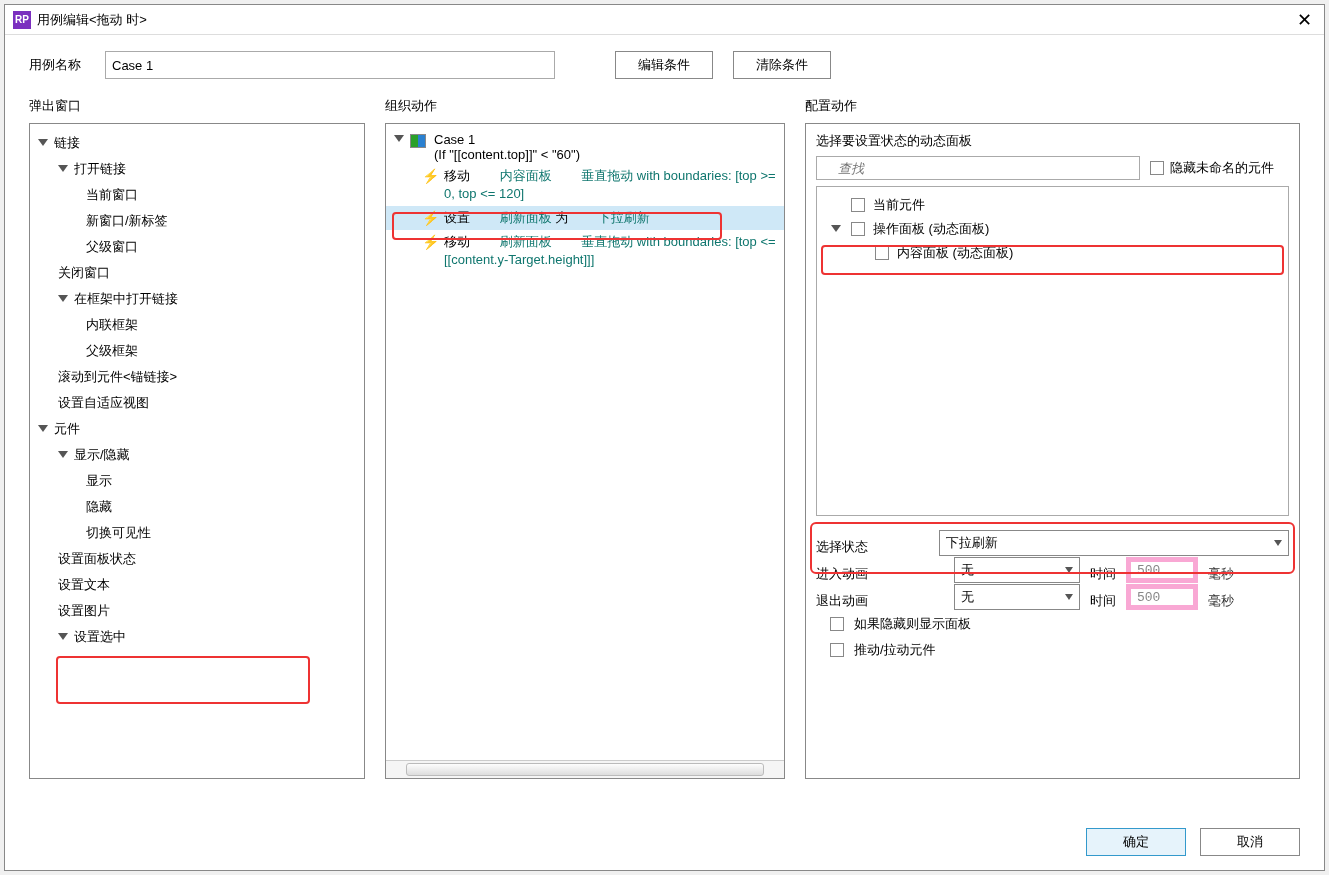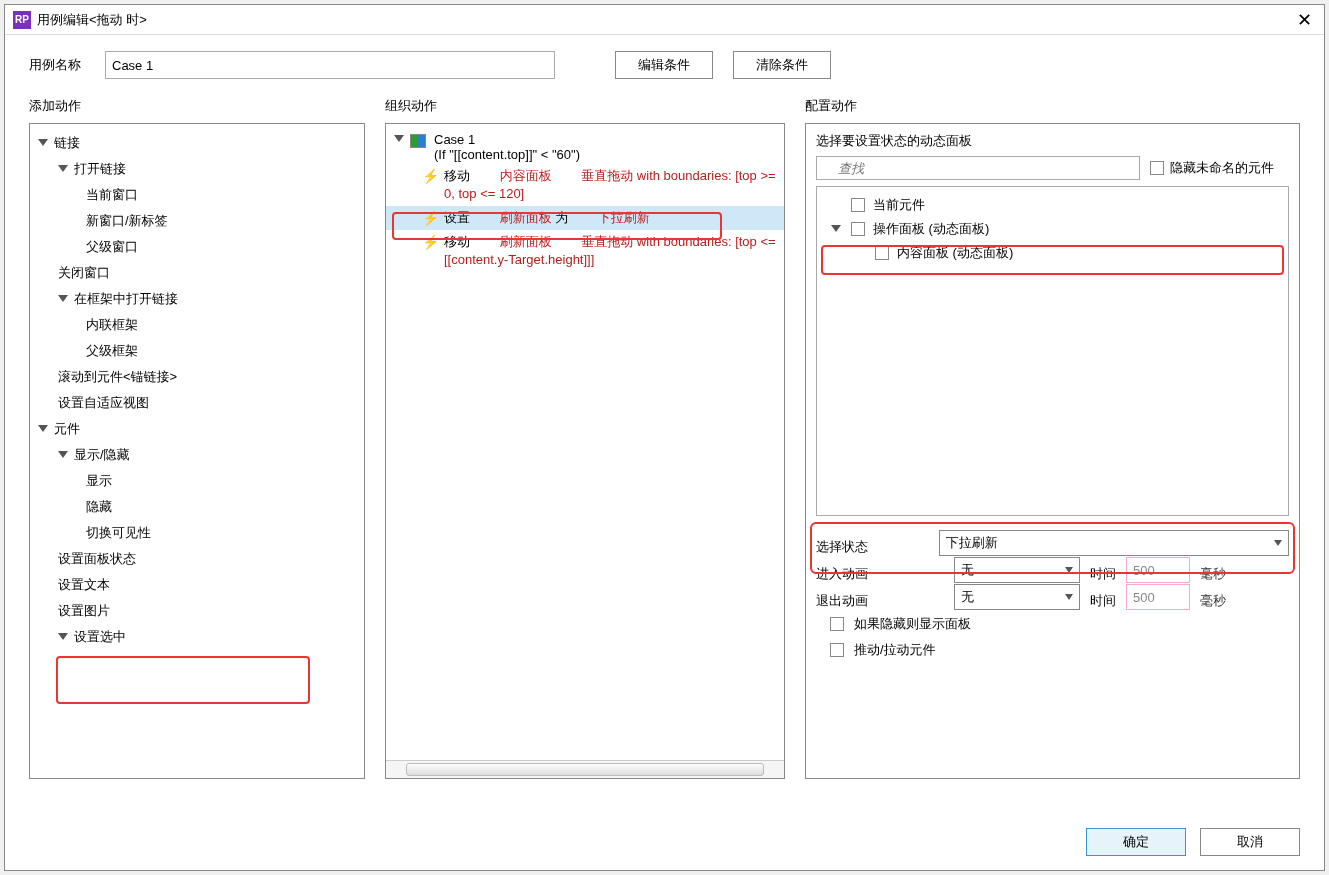--- a/index.html
+++ b/index.html
@@ -32,21 +32,21 @@
 .arrow { display: inline-block; width: 0; height: 0; border-left: 5px solid transparent; border-right: 5px solid transparent; border-top: 7px solid #555; margin-right: 6px; transform: translateY(-1px);}
 .redbox { border: 2px solid #e33; border-radius: 4px; }
 .redbox-abs-left { position: absolute; left: 26px; top: 532px; width: 254px; height: 48px; pointer-events: none; }
 .col2-body{ flex:1; overflow:hidden;}
 .case-head { padding: 8px 8px 2px 8px; display: flex; align-items: flex-start; }
 .case-head .arrow { margin-top: 4px; }
 .case-icon { width: 16px; height: 14px; background: linear-gradient(90deg,#2aa02a 50%,#2a80d0 50%); border:1px solid #888; margin-right: 8px; margin-top:2px;}
 .act-row { display: flex; padding: 3px 8px 3px 36px; align-items: flex-start; line-height: 18px; }
 .act-row.selected { background: #cfe8f7; }
 .bolt { width: 14px; margin-right: 8px; color: #555; font-size: 14px; flex-shrink:0; }
-.green { color: #b91c1c; padding-left: 26px; }
+.green { color: #0f766e; padding-left: 26px; }
 .red-outline { border: 2px solid #e33; border-radius: 4px; }
 .col2-red { position: absolute; left: 6px; top: 88px; width: 330px; height: 28px; pointer-events:none;}
 .hscroll { height: 18px; border-top:1px solid #ccc; background:#f5f5f5; position:relative;}
 .hscroll-thumb{ position:absolute; left:20px; right:20px; top:2px; bottom:2px; background:linear-gradient(#fdfdfd,#ddd); border:1px solid #bbb; border-radius:3px;}
 .col3-title { margin-bottom: 6px; }
 .search-row { display: flex; align-items: center; gap: 10px; margin-bottom: 6px;}
 .search-input { flex: 1; max-width: 324px; height: 24px; border: 1px solid #aaa; padding: 0 21px; font-style: italic; color: #888; }
 .hide-unnamed { display:flex; align-items:center; gap:6px;}
 .cb { width: 14px; height: 14px; border: 1px solid #888; display:inline-flex; align-items:center; justify-content:center; background:#fff;}
 .cb.checked::after{ content:"✓"; font-size:11px; color:#0066cc; font-weight:bold; line-height:1;}
@@ -58,21 +58,21 @@
 .pl-indent-arrow { padding-left: 10px; }
 .pl-indent-1 { padding-left: 54px; }
 .panel-red { position: absolute; left: 4px; top: 58px; right: 4px; height: 30px; pointer-events:none; border:2px solid #e33; border-radius:4px;}
 .form-area { margin-top: 14px; position: relative; padding-bottom:4px;}
 .form-red { position:absolute; left:-6px; right:-6px; top:-8px; height:52px; border:2px solid #e33; border-radius:6px; pointer-events:none;}
 .form-row { display: flex; align-items: flex-end; margin-bottom: 1px; gap: 10px;}
 .form-label { width: 128px; }
 .combo { height: 26px; border: 1px solid #888; padding: 0 6px; display:flex; align-items:center; justify-content:space-between; background:#fff; width: 126px;}
 .combo.wide { width: 396px; }
 .combo .dd { border-left:4px solid transparent; border-right:4px solid transparent; border-top:6px solid #555;}
-.numbox { width: 64px; height: 26px; border:1px solid #f9a8d4; padding:0 6px; color:#888; background:#fff;}
+.numbox { width: 72px; height: 26px; border:5px solid #f9a8d4; padding:0 6px; color:#888; background:#fff;font-family:Liberation Mono, monospace;}
 .unit { color:#333; }
 .chk-row { display:flex; align-items:center; gap:10px; padding:4px 14px;}
 .footer { padding: 10px 24px 14px; display:flex; justify-content:flex-end; gap:14px;}
 .footer .btn{ width:100px;}
 </style>
 </head>
 <body>
 
 <div class="dialog">
   <div class="titlebar">
@@ -83,21 +83,21 @@
 
   <div class="top-row">
     <label>用例名称</label>
     <input class="name-input" value="Case 1" style="">
     <div style="width:20px"></div>
     <button class="btn">编辑条件</button>
     <button class="btn">清除条件</button>
   </div>
 
   <div class="section-headers">
-    <div class="sh sh1">添加动作</div>
+    <div class="sh sh1">弹出窗口</div>
     <div class="sh sh2">组织动作</div>
     <div class="sh sh3">配置动作</div>
   </div>
 
   <div class="columns">
 
     <div class="col col1">
       <div class="tree">
         <div class="tree-row indent-0">
             <span class="arrow"></span>

